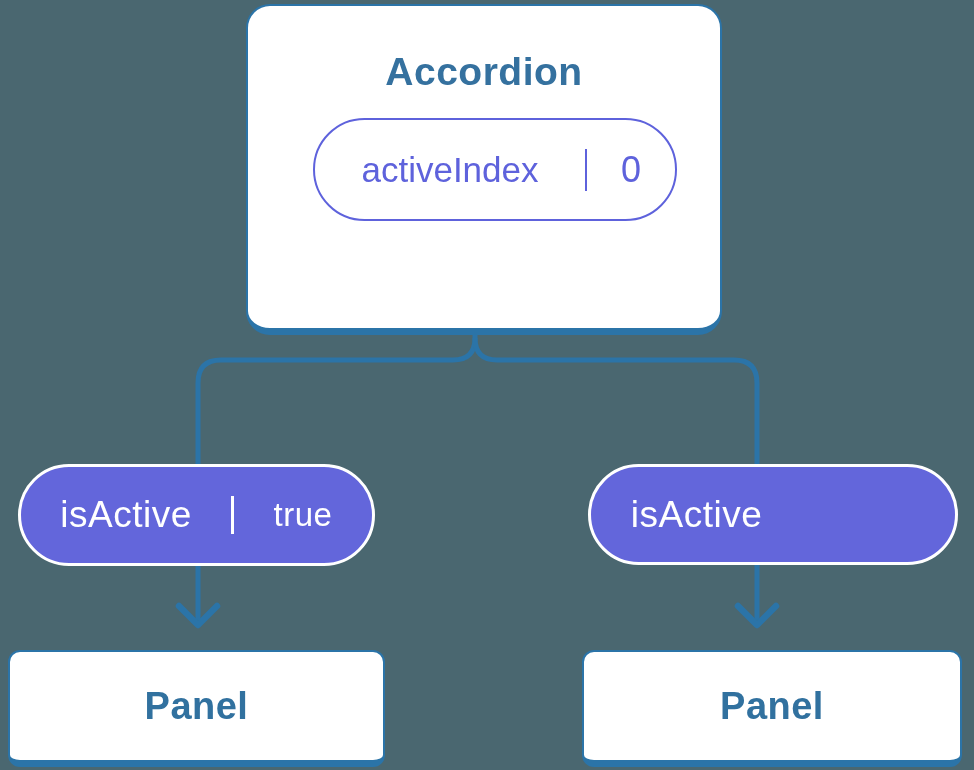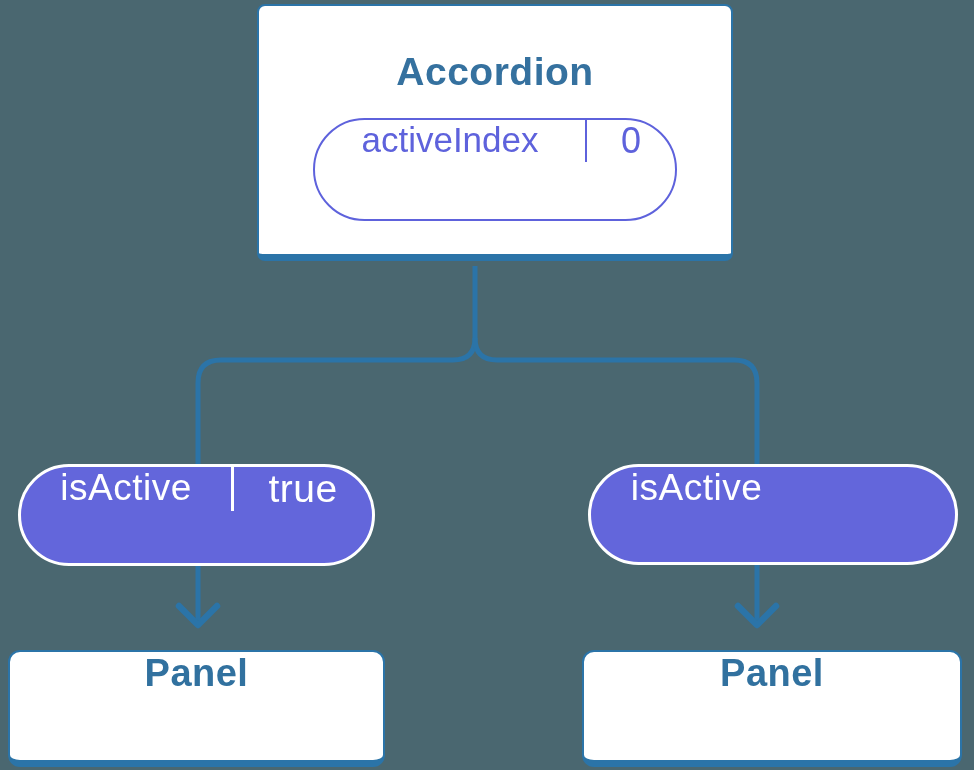--- a/index.html
+++ b/index.html
@@ -35,52 +35,53 @@
     stroke-linejoin: round;
   }
   .card {
     position: absolute;
     background: #FFFFFF;
     border: 2px solid #2B74A8;
     border-bottom-width: 7px;
     box-sizing: border-box;
   }
   .accordion-card {
-    left: 257px;
+    left: 246px;
     top: 4px;
     width: 476px;
-    height: 257px;
-    border-radius: 8px;
+    height: 331px;
+    border-radius: 24px;
   }
   .card-title {
     text-align: center;
     margin-top: 44px;
     font-size: 39px;
     font-weight: 600;
     color: #35719F;
     letter-spacing: 0.5px;
   }
   .panel-card {
     border-radius: 12px;
     display: flex;
+    align-items: center;
     justify-content: center;
   }
   .panel-left  { left: 8px;   top: 650px; width: 377px; height: 117px; }
   .panel-right { left: 582px; top: 650px; width: 380px; height: 117px; }
   .panel-label {
     font-size: 38px;
     font-weight: 600;
     color: #31719F;
     letter-spacing: 0.5px;
   }
   .pill {
     position: absolute;
     display: flex;
     box-sizing: border-box;
-    align-items: flex-start;
+    align-items: center;
   }
   .outline-pill {
     left: 313px;
     top: 118px;
     width: 364px;
     height: 103px;
     border: 2.5px solid #5E62DC;
     border-radius: 52px;
     color: #5E62DC;
     background: transparent;
@@ -116,21 +117,21 @@
     letter-spacing: 0.5px;
   }
   .pill-left  .pill-name { width: 210px; }
   .pill-right .pill-name { width: 211px; }
   .filled-pill .pill-value {
     flex: 1;
     display: flex;
     align-items: center;
     justify-content: center;
     border-left: 3px solid #FFFFFF;
-    font-size: 39px;
+    font-size: 33px;
     font-weight: 500;
     letter-spacing: 0.5px;
   }
 </style>
 </head>
 <body>
 
 <div class="canvas">
 
   <svg class="connectors" width="974" height="770" viewBox="0 0 974 770" aria-hidden="true">

